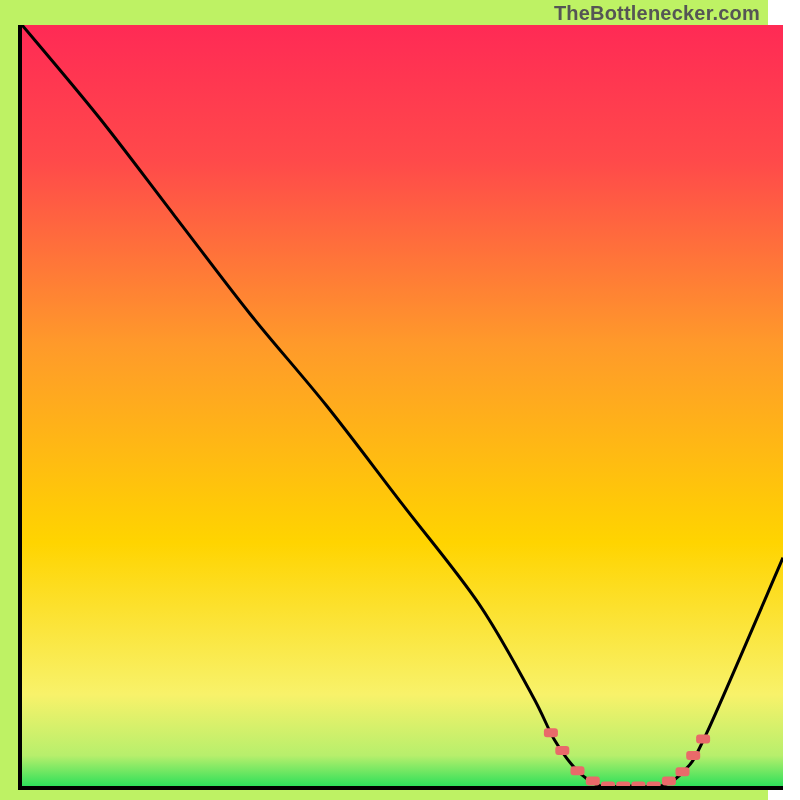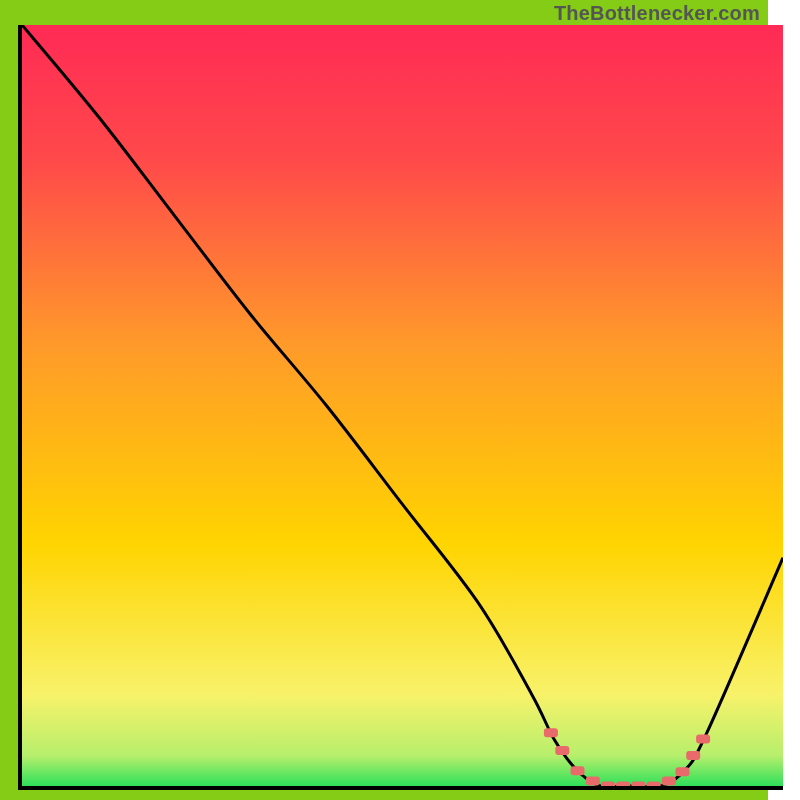--- a/index.html
+++ b/index.html
@@ -8,21 +8,21 @@
     width: 800px;
     height: 800px;
     background: #ffffff;
     font-family: Arial, Helvetica, sans-serif;
     overflow: hidden;
   }
   .outer {
     position: relative;
     width: 768px;
     height: 800px;
-    background: #84cc16;
+    background: #bef264;
   }
   .attribution {
     position: absolute;
     top: 2px;
     right: 8px;
     font-size: 20px;
     font-weight: 600;
     color: #555555;
     letter-spacing: 0.2px;
   }

